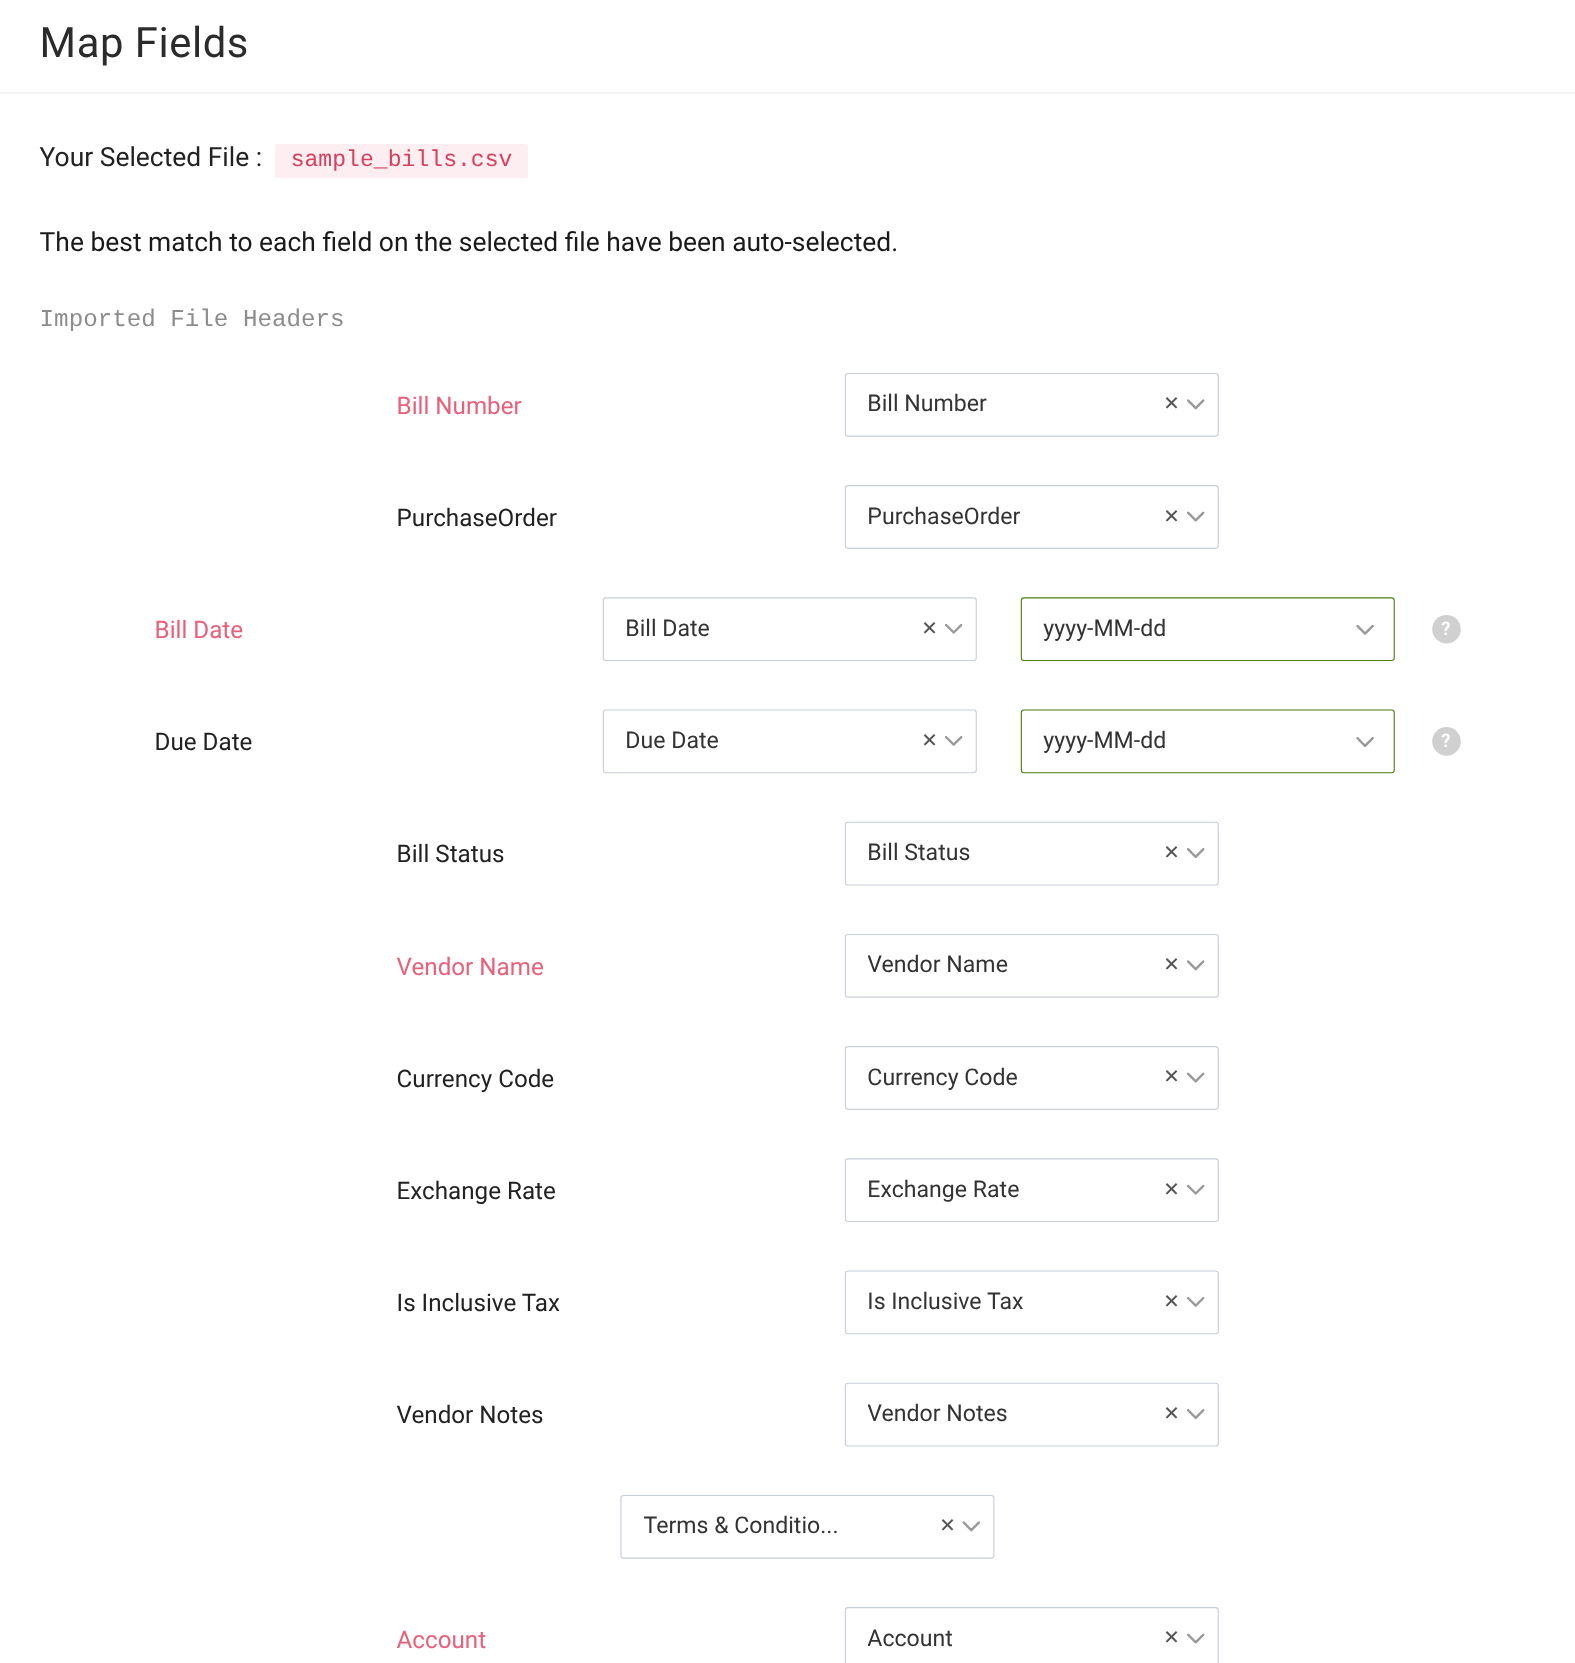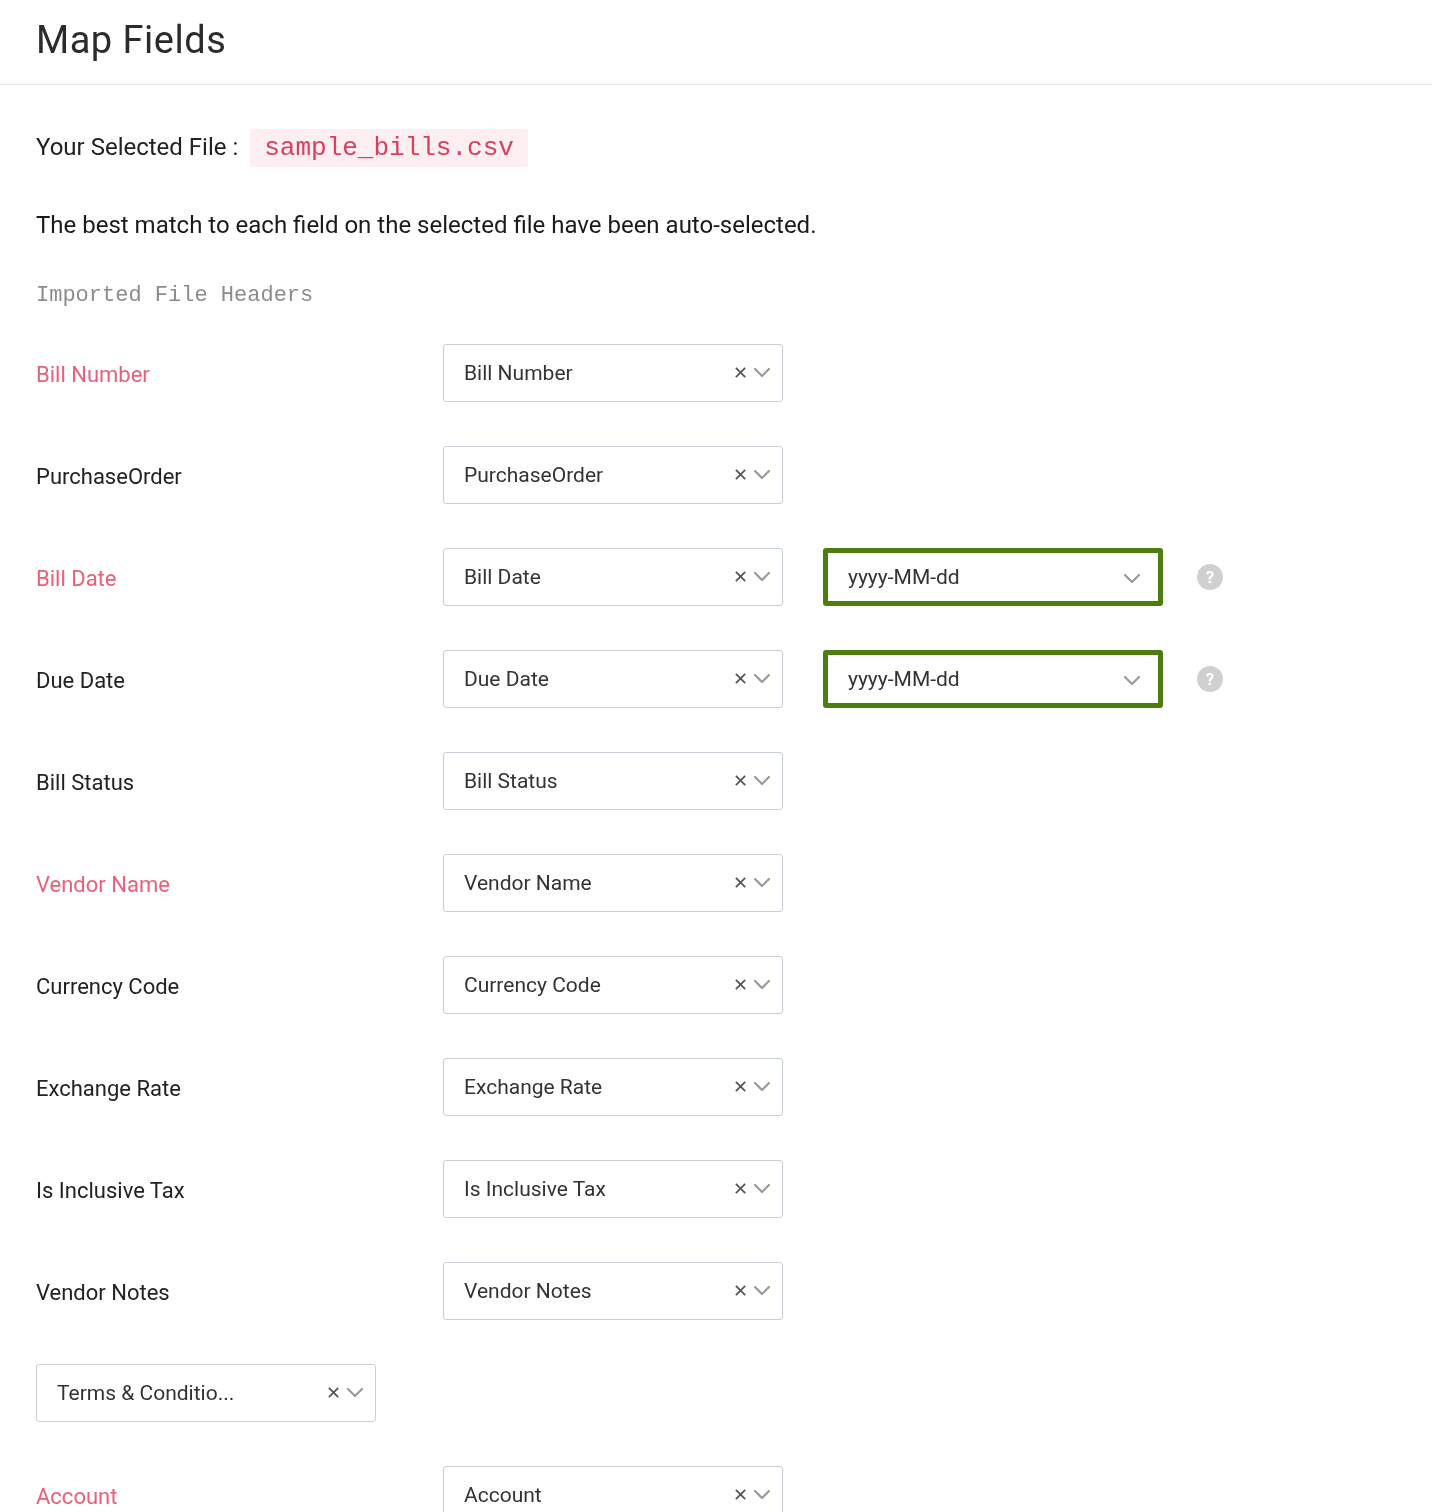--- a/index.html
+++ b/index.html
@@ -27,21 +27,21 @@
     font-size: 24px;
     color: #222;
     margin-bottom: 44px;
   }
   .selected-file-line .file-badge {
     font-family: "Courier New", Courier, monospace;
     background: #fdeef1;
     color: #d7405f;
     padding: 4px 14px 4px 14px;
     border-radius: 2px;
-    font-size: 26px;
+    font-size: 21px;
     display: inline-block;
     margin-left: 6px;
   }
   .help-text {
     font-size: 24px;
     color: #1a1a1a;
     margin-bottom: 44px;
   }
   .col-headers {
     display: flex;
@@ -49,20 +49,21 @@
     color: #8c8c8c;
     margin-bottom: 36px;
   }
   .col-left { width: 407px; }
   .col-mid  { width: 400px; font-family: Liberation Mono, monospace; }
 
   .field-row {
     display: flex;
     align-items: center;
     margin-bottom: 44px;
+    justify-content: center;
   }
   .field-label {
     width: 407px;
     font-size: 22px;
     color: #222;
     padding-top: 2px;
   }
   .field-label.required { color: #e8607a; }
 
   .select-box {
@@ -100,21 +101,21 @@
     top: 50%;
     transform: translateY(-50%);
     color: #9a9a9a;
   }
   .select-box .chevron-icon svg { display: block; }
 
   .format-box {
     position: relative;
     width: 340px;
     height: 58px;
-    border: 5px solid #4d7c0f;
+    border: 1px solid #4d7c0f;
     border-radius: 3px;
     display: flex;
     align-items: center;
     padding: 0 40px 0 20px;
     font-size: 21px;
     color: #333;
     background: #fff;
     cursor: pointer;
     margin-left: 40px;
   }

